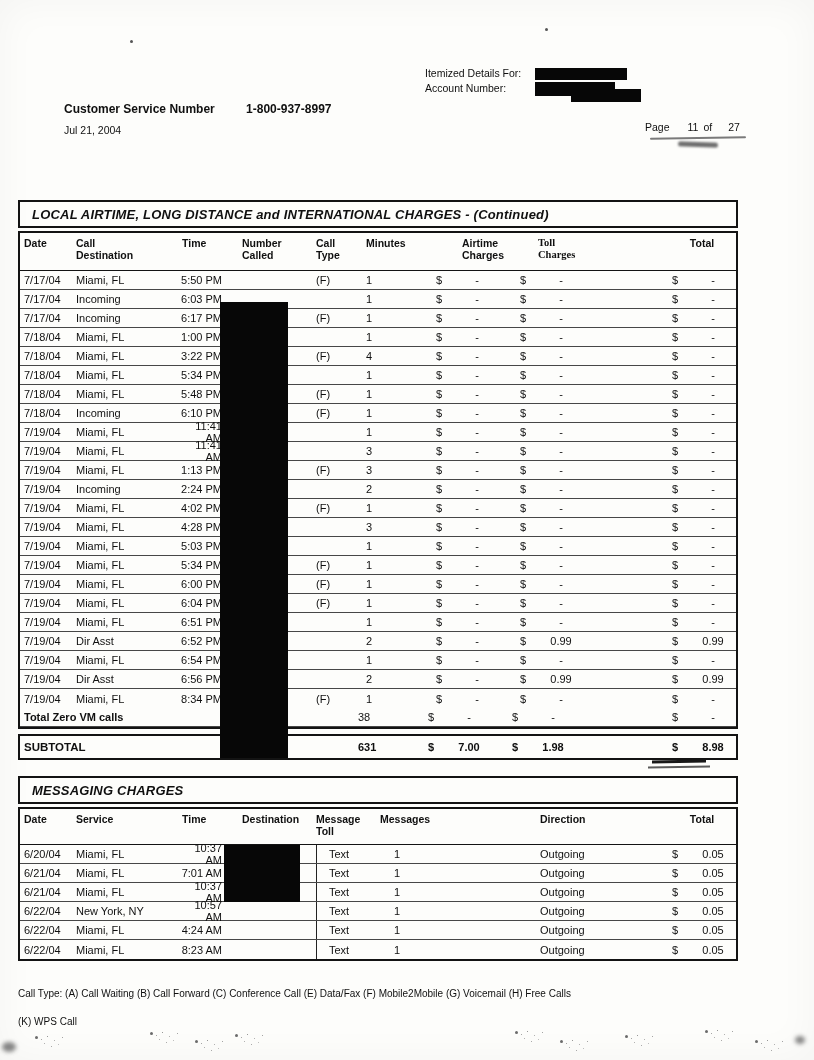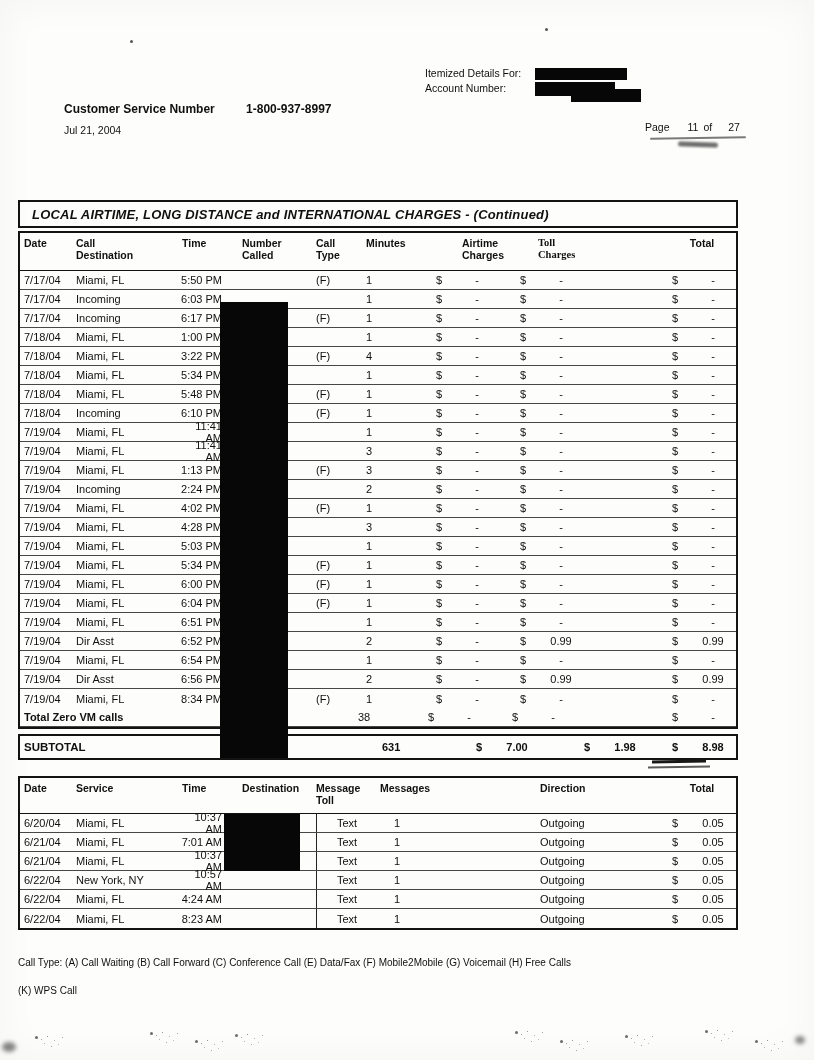--- a/index.html
+++ b/index.html
@@ -67,27 +67,27 @@
   .c-total { width:60px; margin-left:auto; padding-right:2px; }
   .c-total-h { width:60px; margin-left:auto; text-align:center; }
 
   .money { display:flex; justify-content:space-between; align-items:center; }
   .money .val { width:34px; text-align:center; }
 
   .c-vmlabel { width:210px; font-weight:bold; }
   .vm-row { font-size:11px; }
 
   .subtotal-box { margin-top:5px; border:2px solid #131313; }
-  .subtotal-row { height:22px; font-weight:bold; border-bottom:none;gap:24px; }
+  .subtotal-row { height:22px; font-weight:bold; border-bottom:none; }
   .c-stlabel { width:334px; font-size:11.5px; }
 
   .messaging { margin-top:16px; }
   .mt-header { height:36px; align-items:flex-start; padding-top:4px; border-bottom:1px solid #131313; }
   .c-mdest  { width:74px; }
-  .c-mtype  { width:46px; align-self:stretch; display:flex; align-items:center; border-left:1px solid #222; padding-left:20px; }
+  .c-mtype  { width:46px; align-self:stretch; display:flex; align-items:center; border-left:1px solid #222; padding-left:12px; }
   .c-mtype-h{ width:46px; }
   .c-msgs   { width:70px; text-align:center; }
   .c-msgs-h { width:70px; padding-left:18px; text-align:left; }
   .c-dir    { margin-left:100px; width:120px; padding-left:8px; }
 
   
   .redact-col { position:absolute; background:#070707; z-index:3; }
   .redact-airtime { left:200px; top:69px; width:68px; height:456px; }
   .redact-msg { left:204px; top:0; width:76px; height:57px; }
 
@@ -659,20 +659,23 @@
           </span>
           <span class="c-total money">
             <span class="cur">$</span>
             <span class="val">8.98</span>
           </span>
         </div>
       </div>
     </div>
 
     <div class="messaging">
+      <div class="tbl-title">
+        <span>MESSAGING CHARGES</span>
+      </div>
       <div class="tbl-inner">
         <div class="at-row mt-header">
           <span class="c-date hc">Date</span>
           <span class="c-dest hc">Service</span>
           <span class="c-time hc">Time</span>
           <span class="c-mdest hc">Destination</span>
           <span class="c-mtype-h hc">Message
 Toll</span>
           <span class="c-msgs-h hc">Messages</span>
           <span class="c-dir hc">Direction</span>

